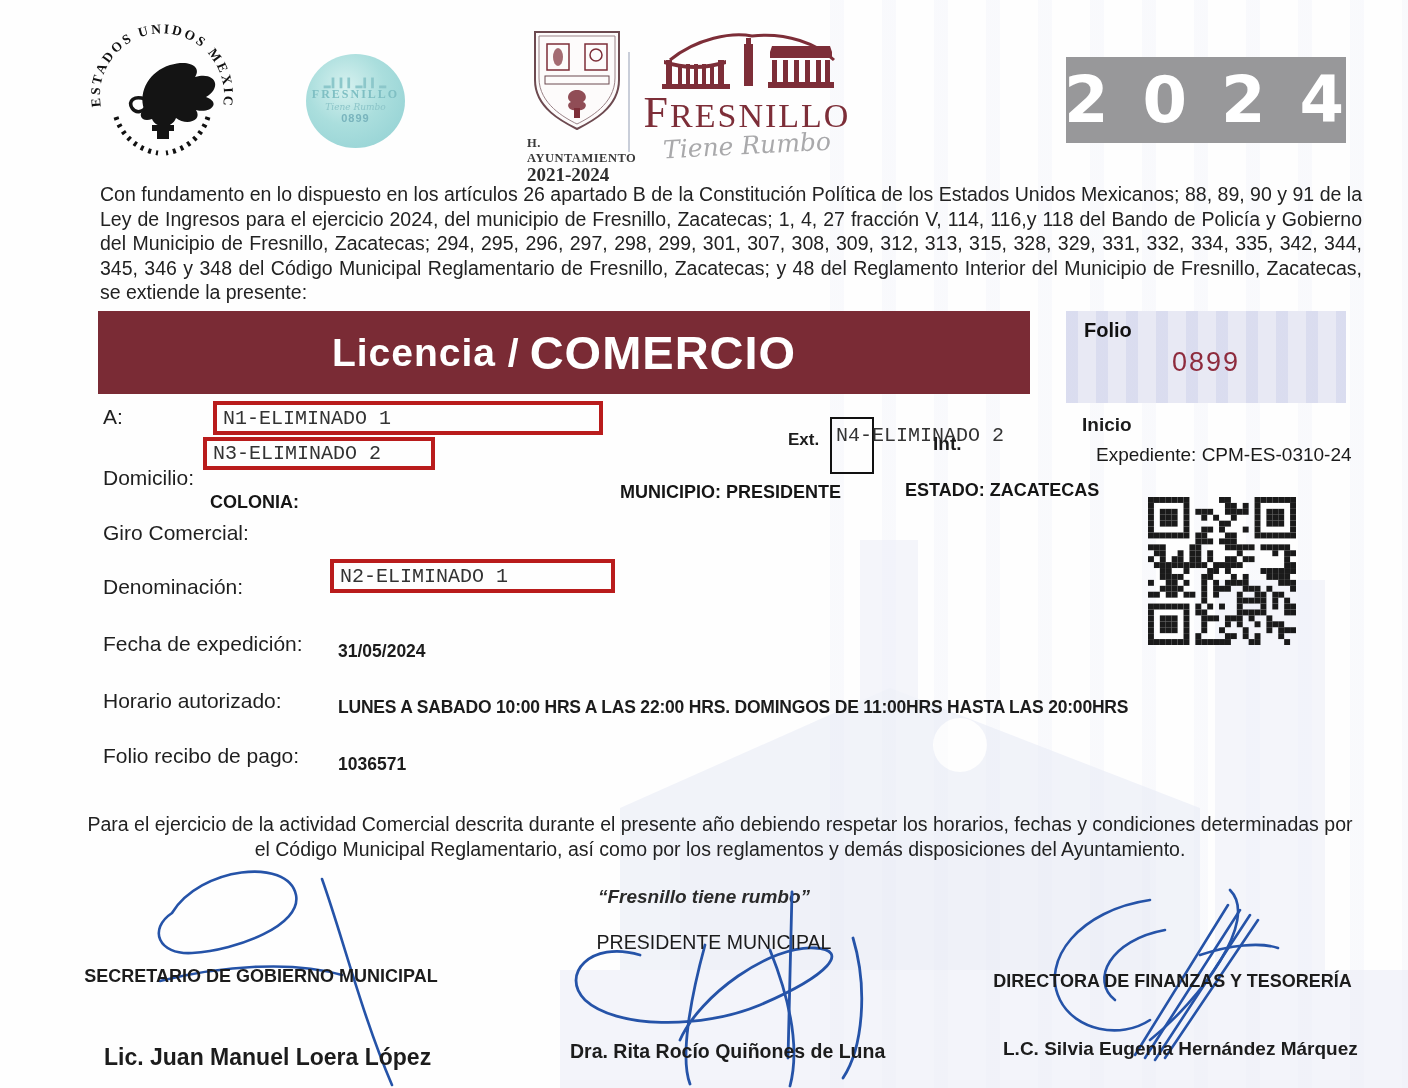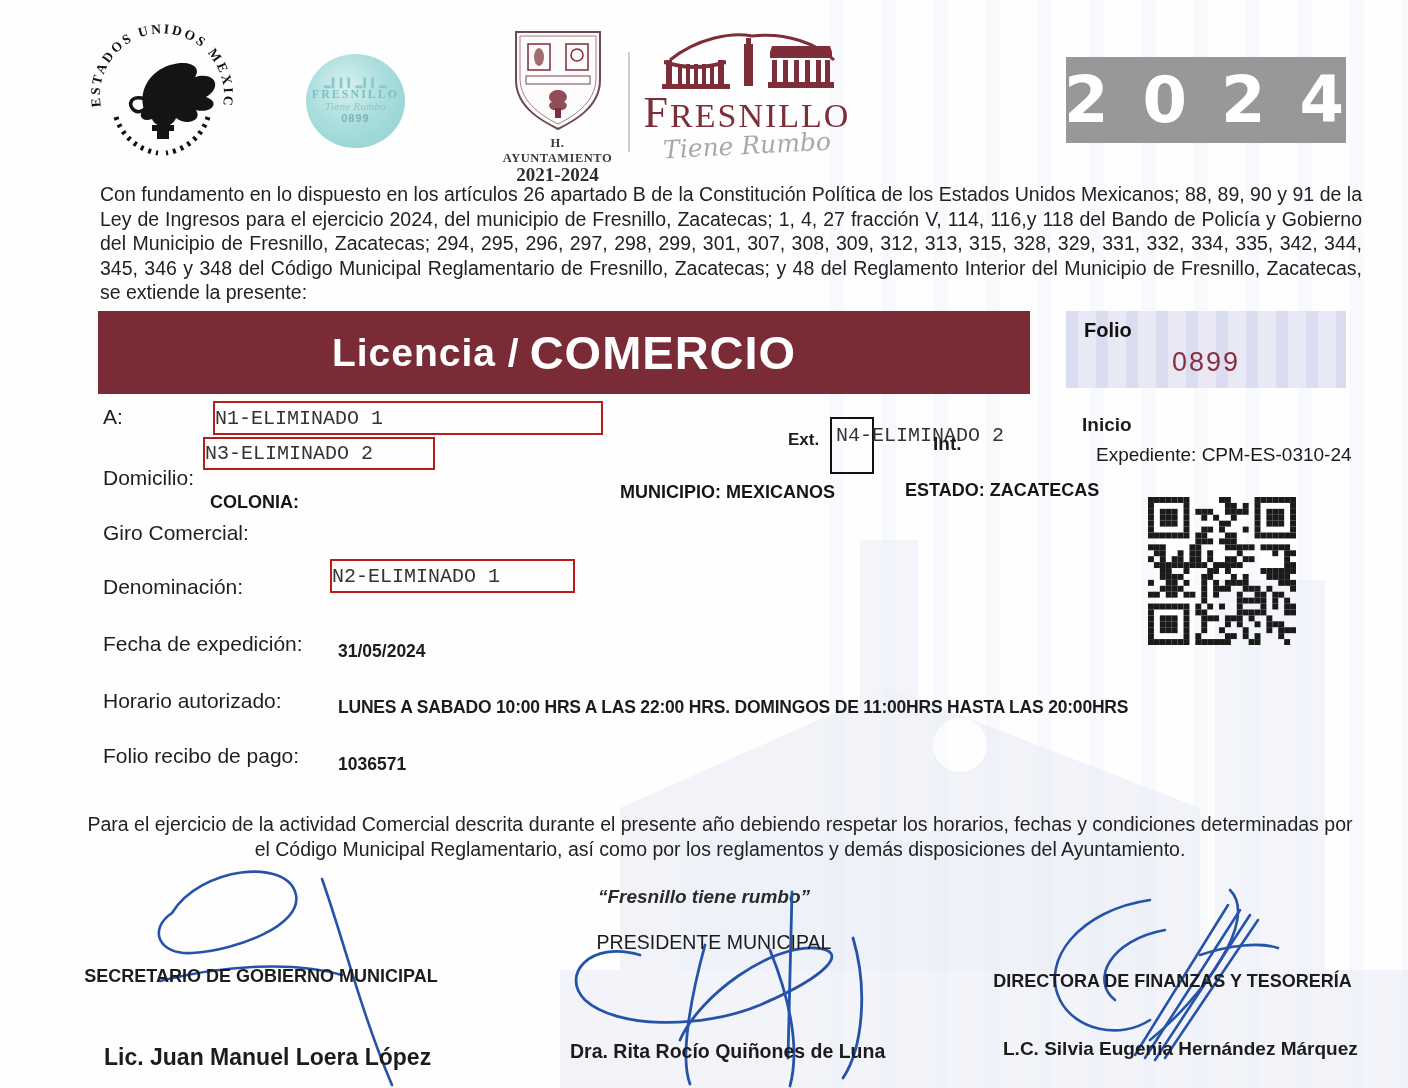--- a/index.html
+++ b/index.html
@@ -22,21 +22,21 @@
     background:radial-gradient(circle at 40% 35%,#d6f1ef 0%,#aadedd 45%,#8fcfd2 100%);
     display:flex;flex-direction:column;align-items:center;justify-content:center;
     color:#6fb7bc;text-align:center;
   }
   .hologram .holo-bridge{font-size:9px;letter-spacing:1px;color:#8cc7ca;line-height:8px;}
   .hologram .holo-name{font-size:12px;letter-spacing:2px;font-weight:bold;color:#7fbfc3;
     font-family:"Liberation Serif",serif;}
   .hologram .holo-tag{font-size:9px;font-style:italic;font-family:"DejaVu Serif",serif;color:#8cc4c8;}
   .hologram .holo-num{font-size:11px;font-weight:bold;color:#79b4bd;letter-spacing:1px;}
 
-  .shield-wrap{left:500px;top:28px;width:115px;height:140px;text-align:center;}
+  .shield-wrap{left:527px;top:28px;width:115px;height:140px;}
   .shield-caption1{font-family:"Liberation Serif",serif;font-weight:bold;font-size:12.5px;color:#3a3a3a;letter-spacing:.5px;}
   .shield-caption2{font-family:"Liberation Serif",serif;font-weight:bold;font-size:19px;color:#2e2e2e;margin-top:-2px;}
   .header-divider{left:628px;top:52px;width:2px;height:100px;background:#c9ced9;}
 
   .logo-wrap{left:642px;top:30px;width:210px;height:140px;text-align:center;}
   .logo-word{display:block;font-family:"Liberation Serif",serif;color:#7d2e38;
     font-size:34px;letter-spacing:2px;line-height:34px;font-weight:normal;}
   .logo-word::first-letter{font-size:44px;}
   .logo-tagline{display:block;font-family:"DejaVu Serif",serif;font-style:italic;
     color:#a9a9ab;font-size:25px;margin-top:-2px;transform:rotate(-3deg);}
@@ -55,33 +55,33 @@
   }
 
   
   .banner{
     left:98px;top:311px;width:932px;height:83px;background:#7a2b35;
     display:flex;align-items:center;justify-content:center;gap:10px;color:#fff;
   }
   .banner .t1{font-size:39px;font-weight:bold;letter-spacing:1px;}
   .banner .t2{font-size:47px;font-weight:bold;letter-spacing:1px;font-family:"Liberation Sans",sans-serif;}
   .folio-box{
-    left:1066px;top:311px;width:280px;height:77px;
+    left:1066px;top:311px;width:280px;height:92px;
     background:#e8e9f4;
     background-image:repeating-linear-gradient(90deg,rgba(186,192,228,.30) 0 12px,rgba(255,255,255,0) 12px 30px);
   }
   .folio-label{position:absolute;left:18px;top:8px;font-size:20px;font-weight:bold;color:#111;}
   .folio-number{position:absolute;left:0;top:36px;width:100%;text-align:center;
     font-size:27px;color:#8e2b3d;letter-spacing:2px;}
 
   
   .lbl{font-size:21px;color:#1f1f1f;}
   .lbl-bold{font-size:18px;font-weight:bold;color:#151515;}
   .mono{font-family:"Liberation Mono",monospace;font-size:20px;color:#333;white-space:nowrap;}
-  .redact-box{border:2px solid #b91c1c;background:transparent;display:flex;align-items:center;box-sizing:border-box;}
+  .redact-box{border:4px solid #b91c1c;background:transparent;display:flex;align-items:center;padding-left:6px;box-sizing:border-box;}
 
   .a-label{left:103px;top:405px;}
   .box-n1{left:213px;top:401px;width:390px;height:34px;}
   .box-n3{left:203px;top:437px;width:232px;height:33px;}
   .ext-label{left:788px;top:430px;font-size:17px;font-weight:bold;}
   .box-n4{left:830px;top:417px;width:40px;height:53px;border:2px solid #111;}
   .n4-text{left:836px;top:424px;}
   .int-label{left:933px;top:433px;font-size:19px;font-weight:bold;}
   .inicio-label{left:1082px;top:414px;font-size:19px;font-weight:bold;}
   .expediente{left:1096px;top:444px;font-size:19px;font-weight:normal;color:#1a1a1a;}
@@ -90,21 +90,21 @@
   .colonia{left:210px;top:492px;}
   .municipio{left:620px;top:482px;}
   .estado{left:905px;top:480px;}
 
   .giro-label{left:103px;top:521px;}
   .giro-value{left:258px;top:527px;font-size:17.5px;font-weight:bold;letter-spacing:-.2px;}
 
   .qr{left:1148px;top:497px;width:148px;height:148px;}
 
   .denom-label{left:103px;top:575px;}
-  .box-n2{left:330px;top:559px;width:245px;height:34px;}
+  .box-n2{left:330px;top:559px;width:285px;height:34px;}
 
   .fecha-label{left:103px;top:632px;}
   .fecha-value{left:338px;top:641px;font-size:17.5px;font-weight:bold;}
   .horario-label{left:103px;top:689px;}
   .horario-value{left:338px;top:697px;font-size:17.5px;font-weight:bold;letter-spacing:-.2px;white-space:nowrap;}
   .folio-recibo-label{left:103px;top:744px;}
   .folio-recibo-value{left:338px;top:754px;font-size:17.5px;font-weight:bold;}
 
   
   .closing{
@@ -232,21 +232,21 @@
   <div class="abs ext-label">Ext.</div>
   <div class="abs box-n4"></div>
   <div class="abs mono n4-text">N4-ELIMINADO 2</div>
   <div class="abs int-label">Int.</div>
 
   <div class="abs inicio-label">Inicio</div>
   <div class="abs expediente">Expediente: CPM-ES-0310-24</div>
 
   <div class="abs lbl domicilio-label">Domicilio:</div>
   <div class="abs lbl-bold colonia">COLONIA:</div>
-  <div class="abs lbl-bold municipio">MUNICIPIO: MEXICANOS</div>
+  <div class="abs lbl-bold municipio">MUNICIPIO: PRESIDENTE</div>
   <div class="abs lbl-bold estado">ESTADO: ZACATECAS</div>
 
   <div class="abs lbl giro-label">Giro Comercial:</div>
 
   <div class="abs qr">
     <svg width="148" height="148" viewBox="0 0 150 150" fill="#1a1a1a">
         <rect x="72" y="0" width="6" height="6"></rect>
         <rect x="78" y="0" width="6" height="6"></rect>
         <rect x="78" y="6" width="6" height="6"></rect>
         <rect x="84" y="6" width="6" height="6"></rect>

